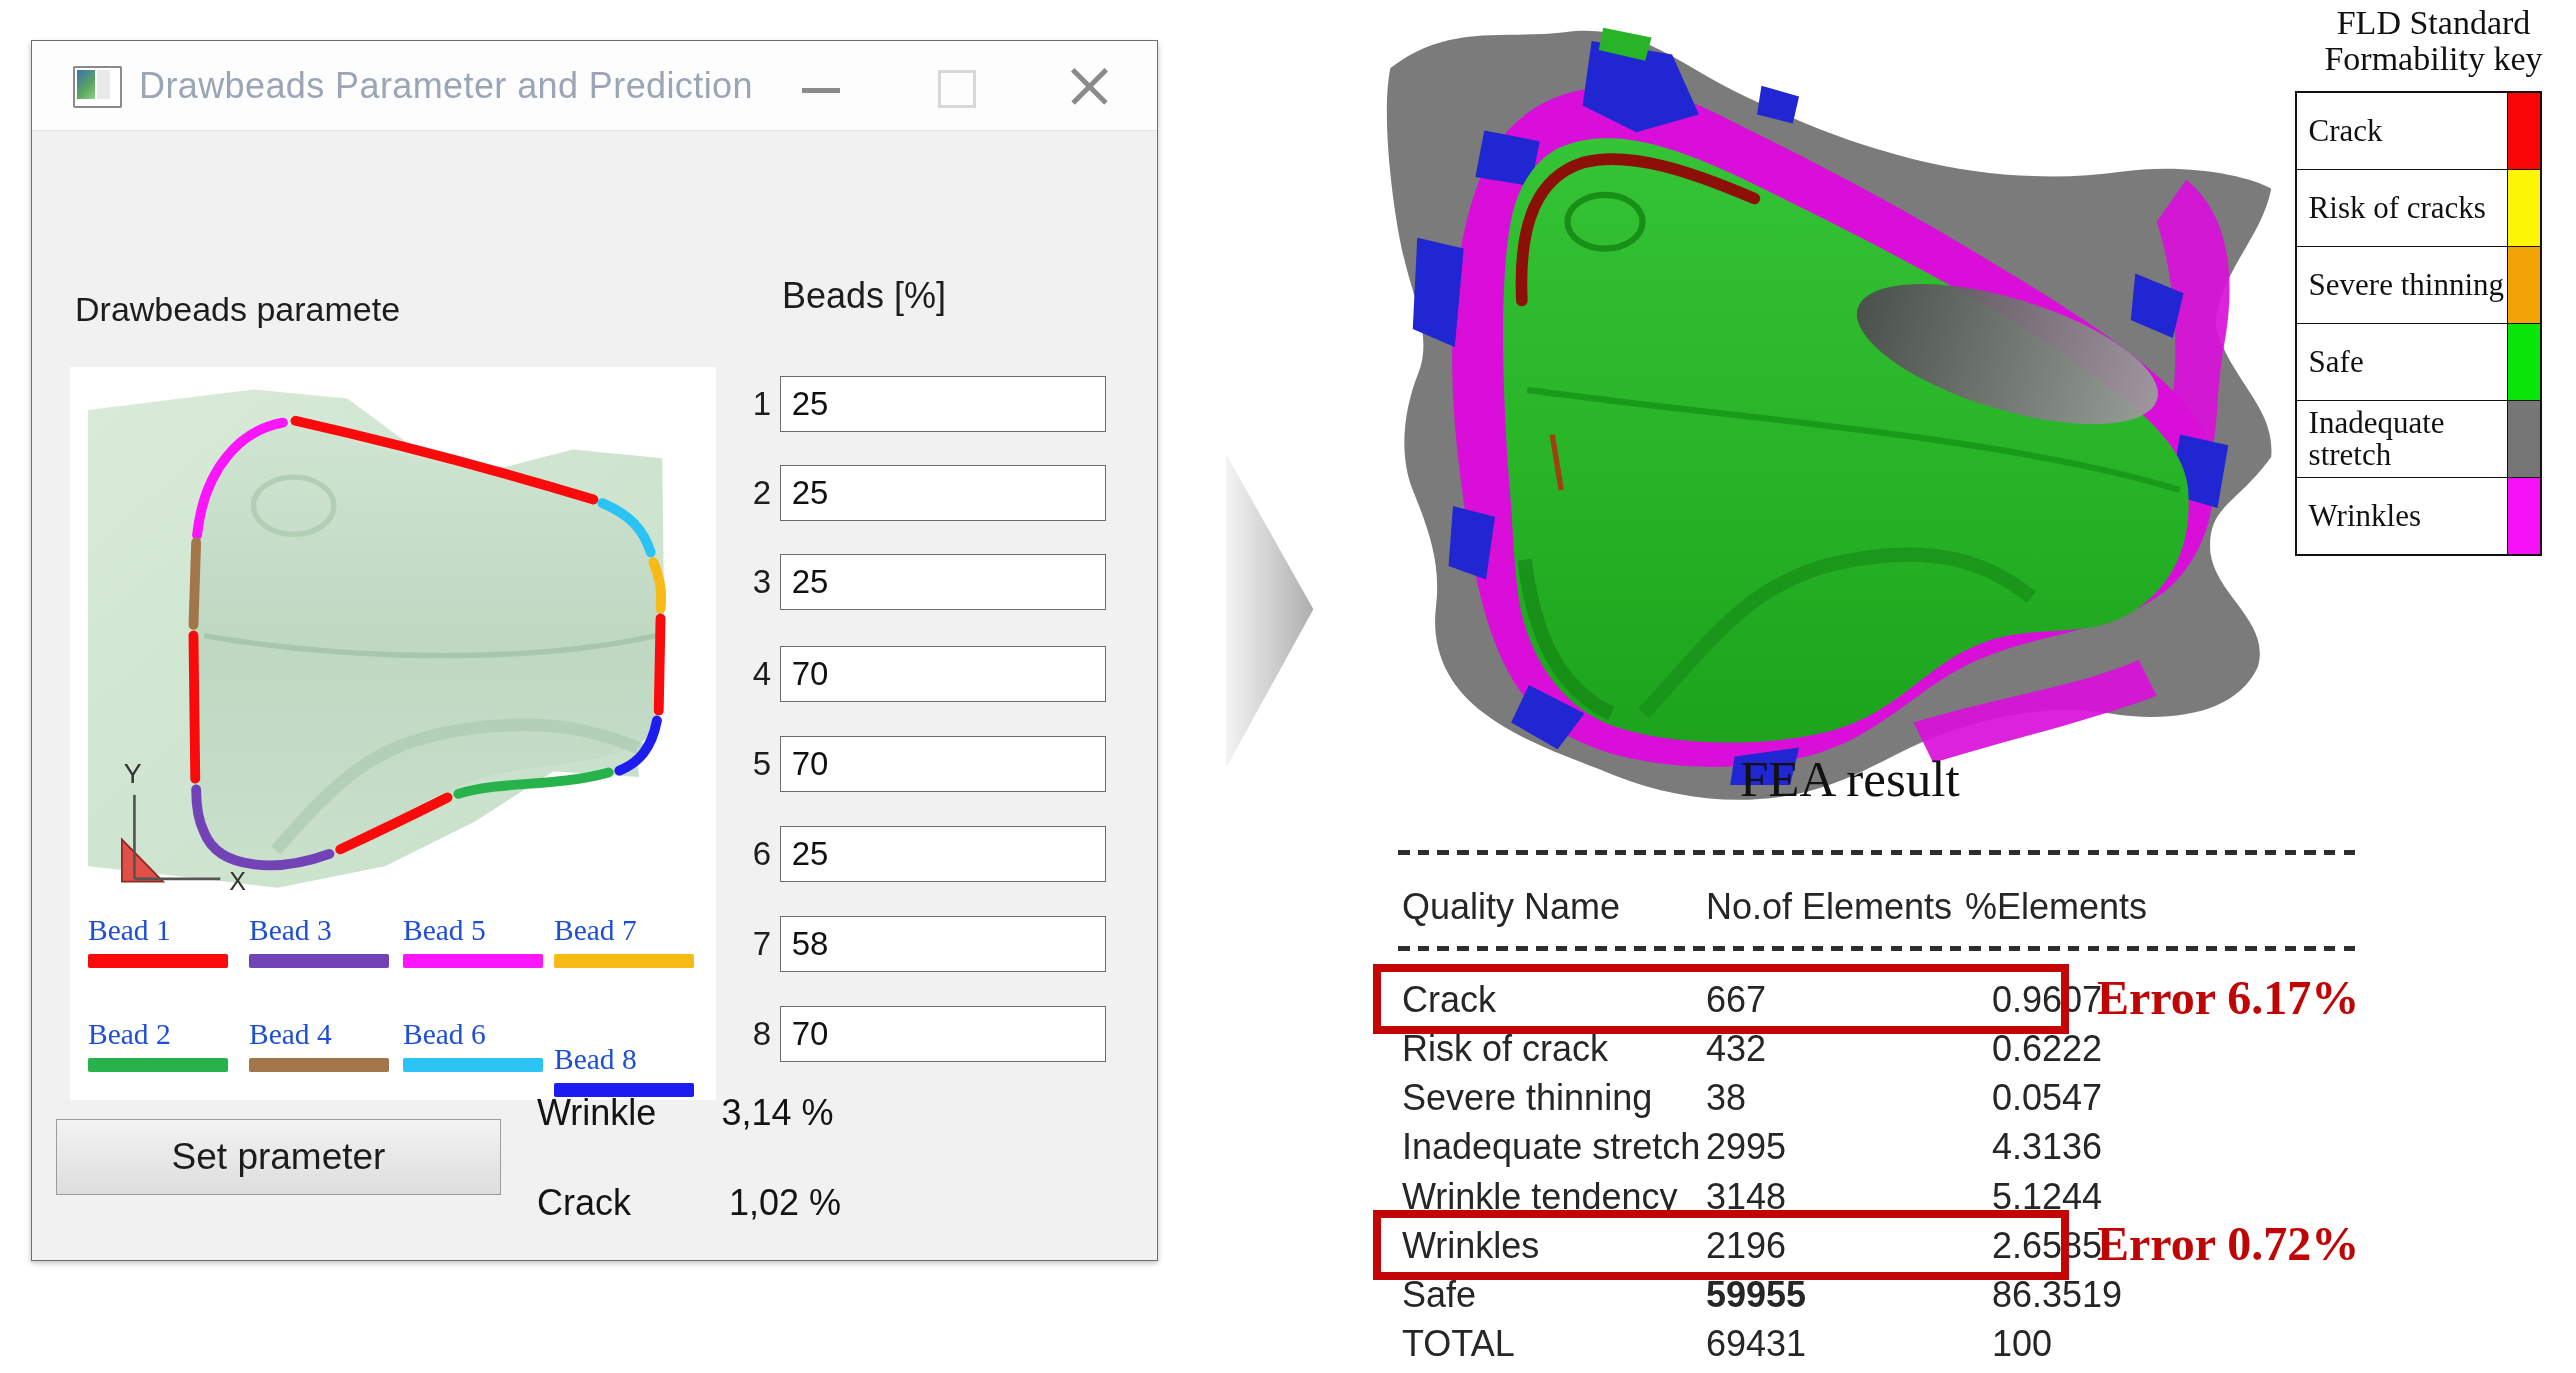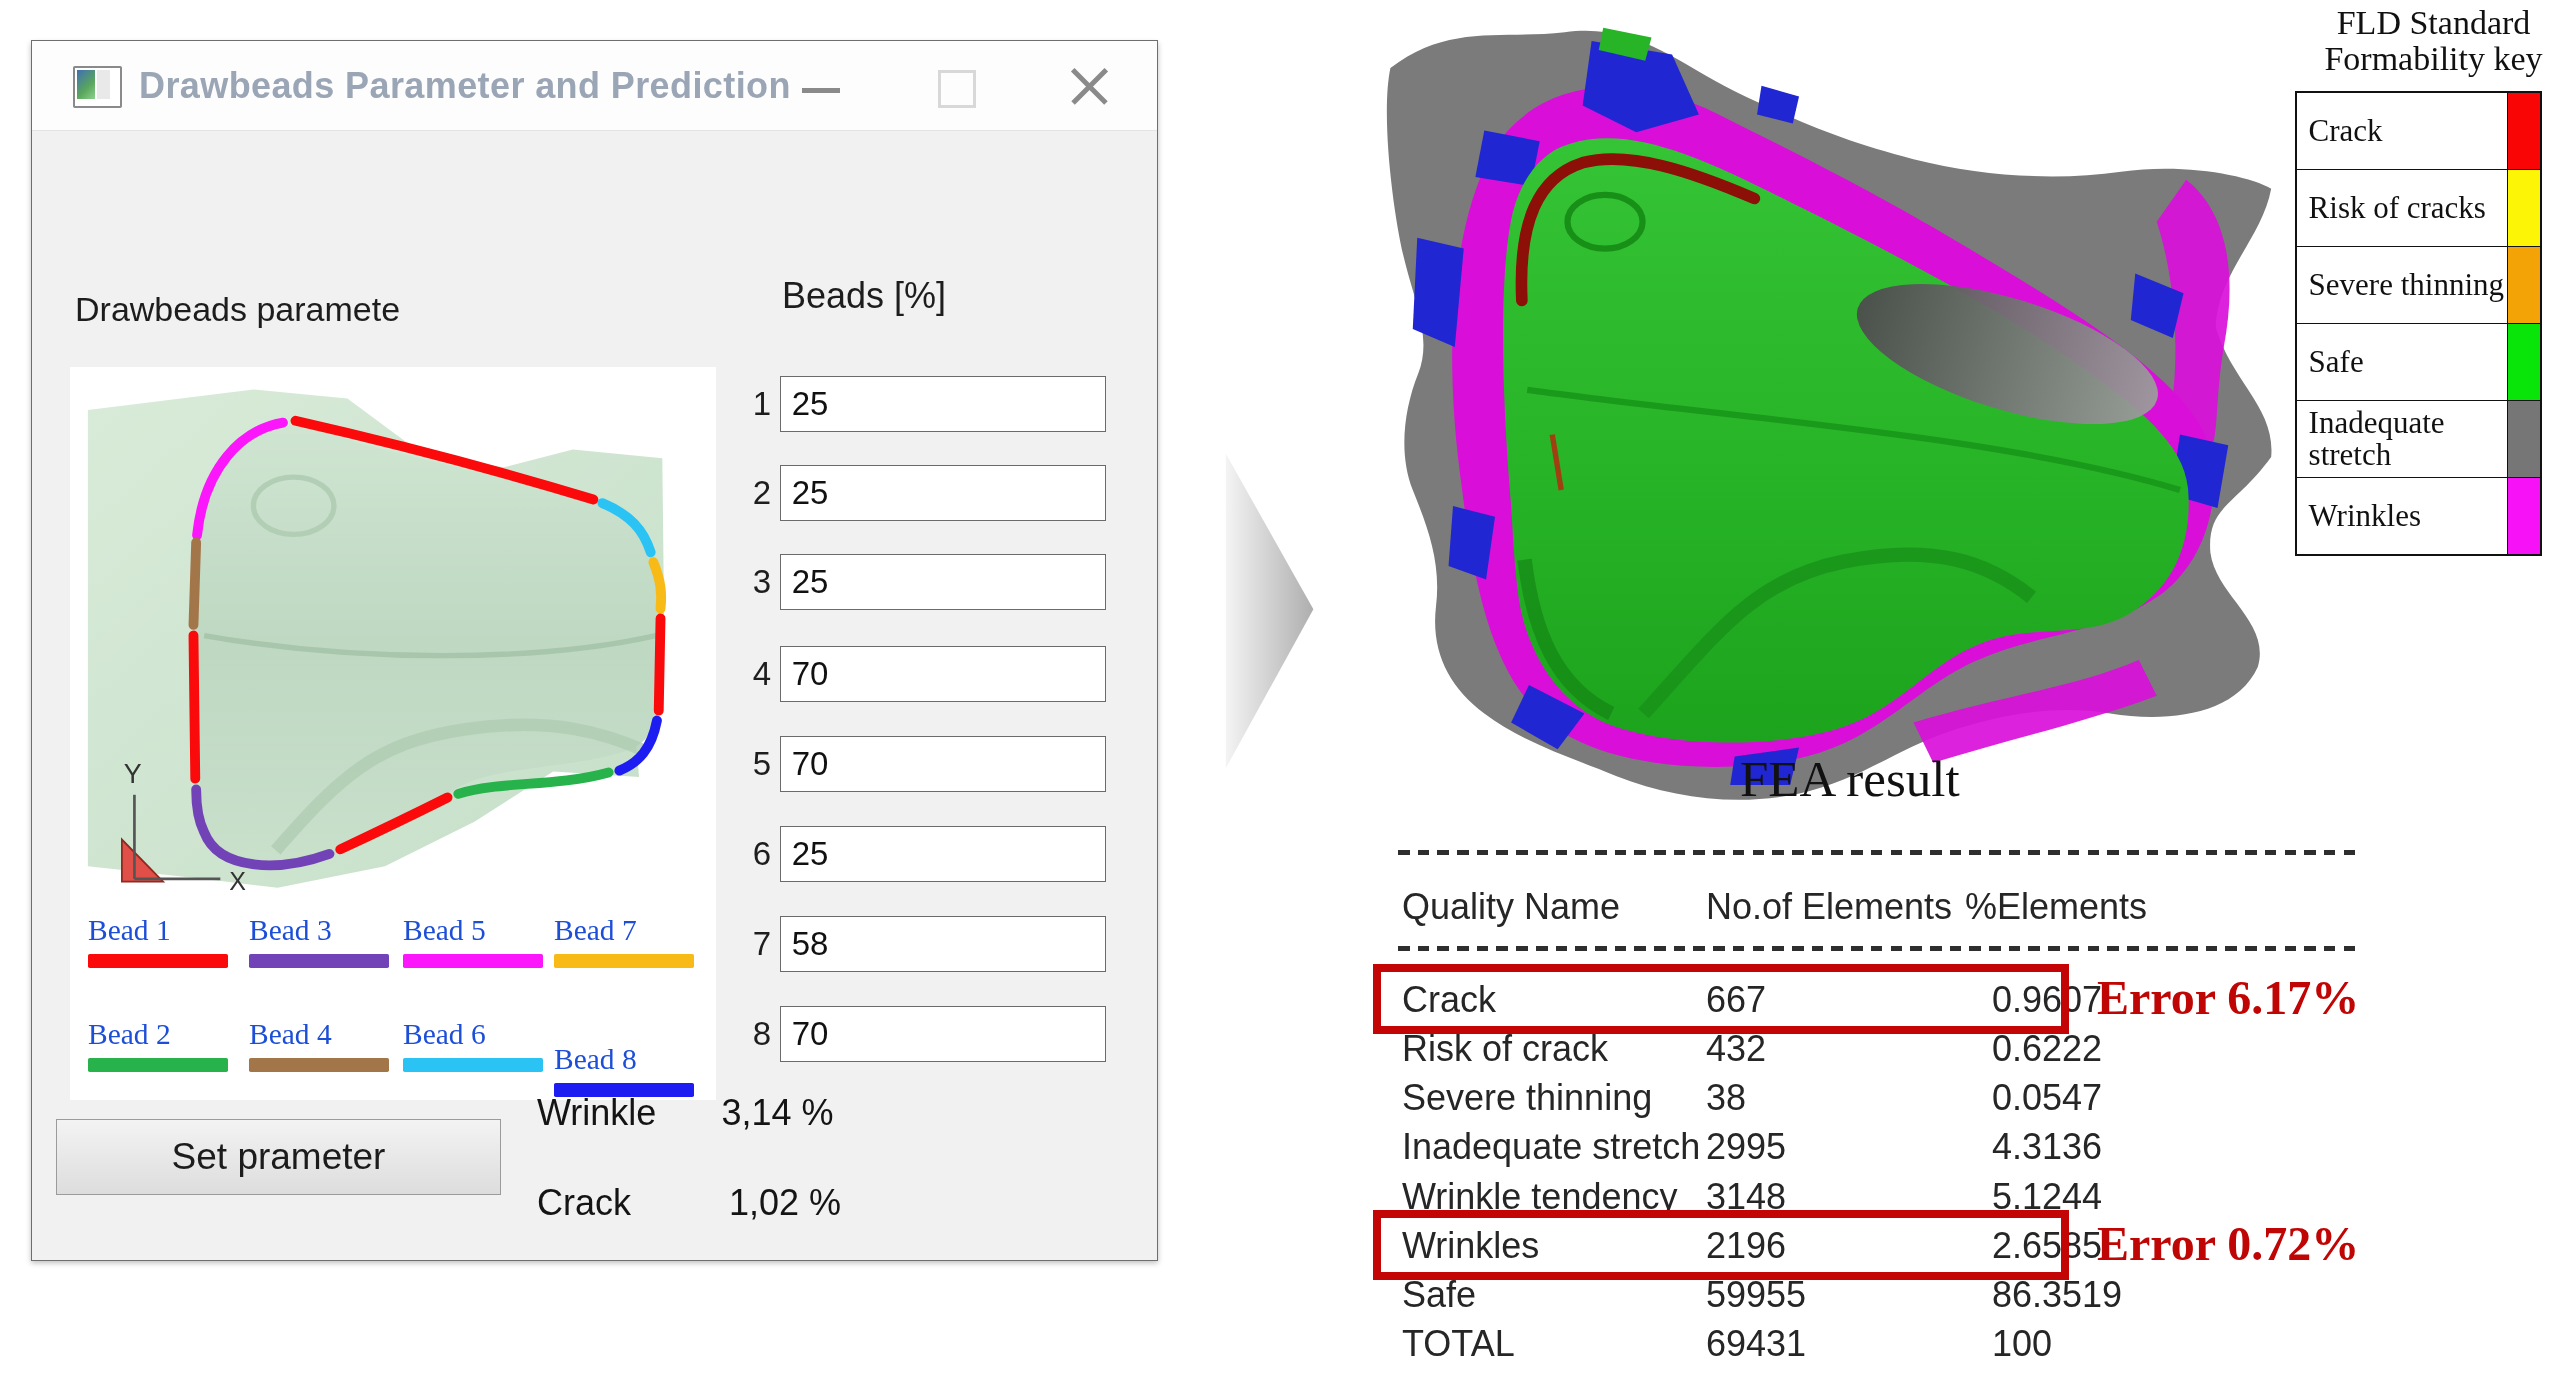--- a/index.html
+++ b/index.html
@@ -5,21 +5,21 @@
   html,body{margin:0;padding:0;background:#ffffff;width:2576px;height:1374px;overflow:hidden;
     font-family:"Liberation Sans",sans-serif;-webkit-font-smoothing:antialiased;}
   .abs{position:absolute;}
   
   #window{left:31px;top:40px;width:1125px;height:1219px;background:#f1f1f1;
     border:1.8px solid #6e6e6e;box-shadow:0 2.7px 5.4px rgba(0,0,0,.25);}
   #titlebar{left:0;top:0;width:100%;height:89px;background:#fdfdfd;border-bottom:0.9px solid #e3e3e3;}
   #app-icon{left:41px;top:25px;width:45px;height:38px;border:2.7px solid #8a8a8a;background:#fff;border-radius:1.8px;}
   #app-icon .ic-l{position:absolute;left:1.8px;top:1.8px;width:18px;height:29px;background:linear-gradient(135deg,#3f6fb4 0%,#59a75c 60%,#8fd08f 100%);}
   #app-icon .ic-r{position:absolute;left:22.4px;top:1.8px;width:12.5px;height:29px;background:#e9e9e9;}
-  #win-title{left:107px;top:0;height:89px;line-height:89px;font-size:36px;color:#9aa5b5;letter-spacing:0.4px;font-weight:bold;}
+  #win-title{left:107px;top:0;height:89px;line-height:89px;font-size:36px;color:#9aa5b5;letter-spacing:0.4px;}
   .caption-btn{top:0;height:89px;width:77px;}
   #btn-min{left:750px;}  #btn-max{left:884px;}  #btn-close{left:1018px;}
   #btn-min .dash{position:absolute;left:19.7px;top:47px;width:38px;height:4.5px;background:#8a8a8a;}
   #btn-max .sq{position:absolute;left:22.4px;top:29px;width:32px;height:32px;border:3.6px solid #d8d8d8;}
   #btn-close .x1,#btn-close .x2{position:absolute;left:16px;top:43px;width:47px;height:4.5px;background:#8a8a8a;}
   #btn-close .x1{transform:rotate(45deg);} #btn-close .x2{transform:rotate(-45deg);}
   #lbl-params{left:43px;top:249px;font-size:34px;color:#1d1d1d;}
   #lbl-beads{left:750px;top:234px;font-size:36px;color:#1d1d1d;}
   #preview-panel{left:38px;top:326px;width:646px;height:733px;background:#ffffff;}
   .bead-row-label{width:36px;text-align:right;font-size:33px;color:#1d1d1d;height:57px;line-height:57px;}
@@ -303,21 +303,21 @@
 
 <div class="abs t-cell" style="left:1402px;top:1174px;">Wrinkle tendency</div>
 <div class="abs t-cell" style="left:1706px;top:1174px;">3148</div>
 <div class="abs t-cell" style="left:1992px;top:1174px;">5.1244</div>
 
 <div class="abs t-cell" style="left:1402px;top:1223px;">Wrinkles</div>
 <div class="abs t-cell" style="left:1706px;top:1223px;">2196</div>
 <div class="abs t-cell" style="left:1992px;top:1223px;">2.6585</div>
 
 <div class="abs t-cell" style="left:1402px;top:1272px;">Safe</div>
-<div class="abs t-cell" style="left:1706px;top:1272px;">59955</div>
+<div class="abs t-cell" style="left:1706px;top:1272px;font-weight:bold;">59955</div>
 <div class="abs t-cell" style="left:1992px;top:1272px;">86.3519</div>
 
 <div class="abs t-cell" style="left:1402px;top:1321px;">TOTAL</div>
 <div class="abs t-cell" style="left:1706px;top:1321px;">69431</div>
 <div class="abs t-cell" style="left:1992px;top:1321px;">100</div>
 
 <div class="abs hl-box" style="left:1373px;top:964px;width:680px;height:54px;"></div>
 <div class="abs hl-box" style="left:1373px;top:1210px;width:680px;height:54px;"></div>
 <div class="err-label" style="left:2097px;top:970px;">Error 6.17%</div>
 <div class="err-label" style="left:2097px;top:1216px;">Error 0.72%</div>

